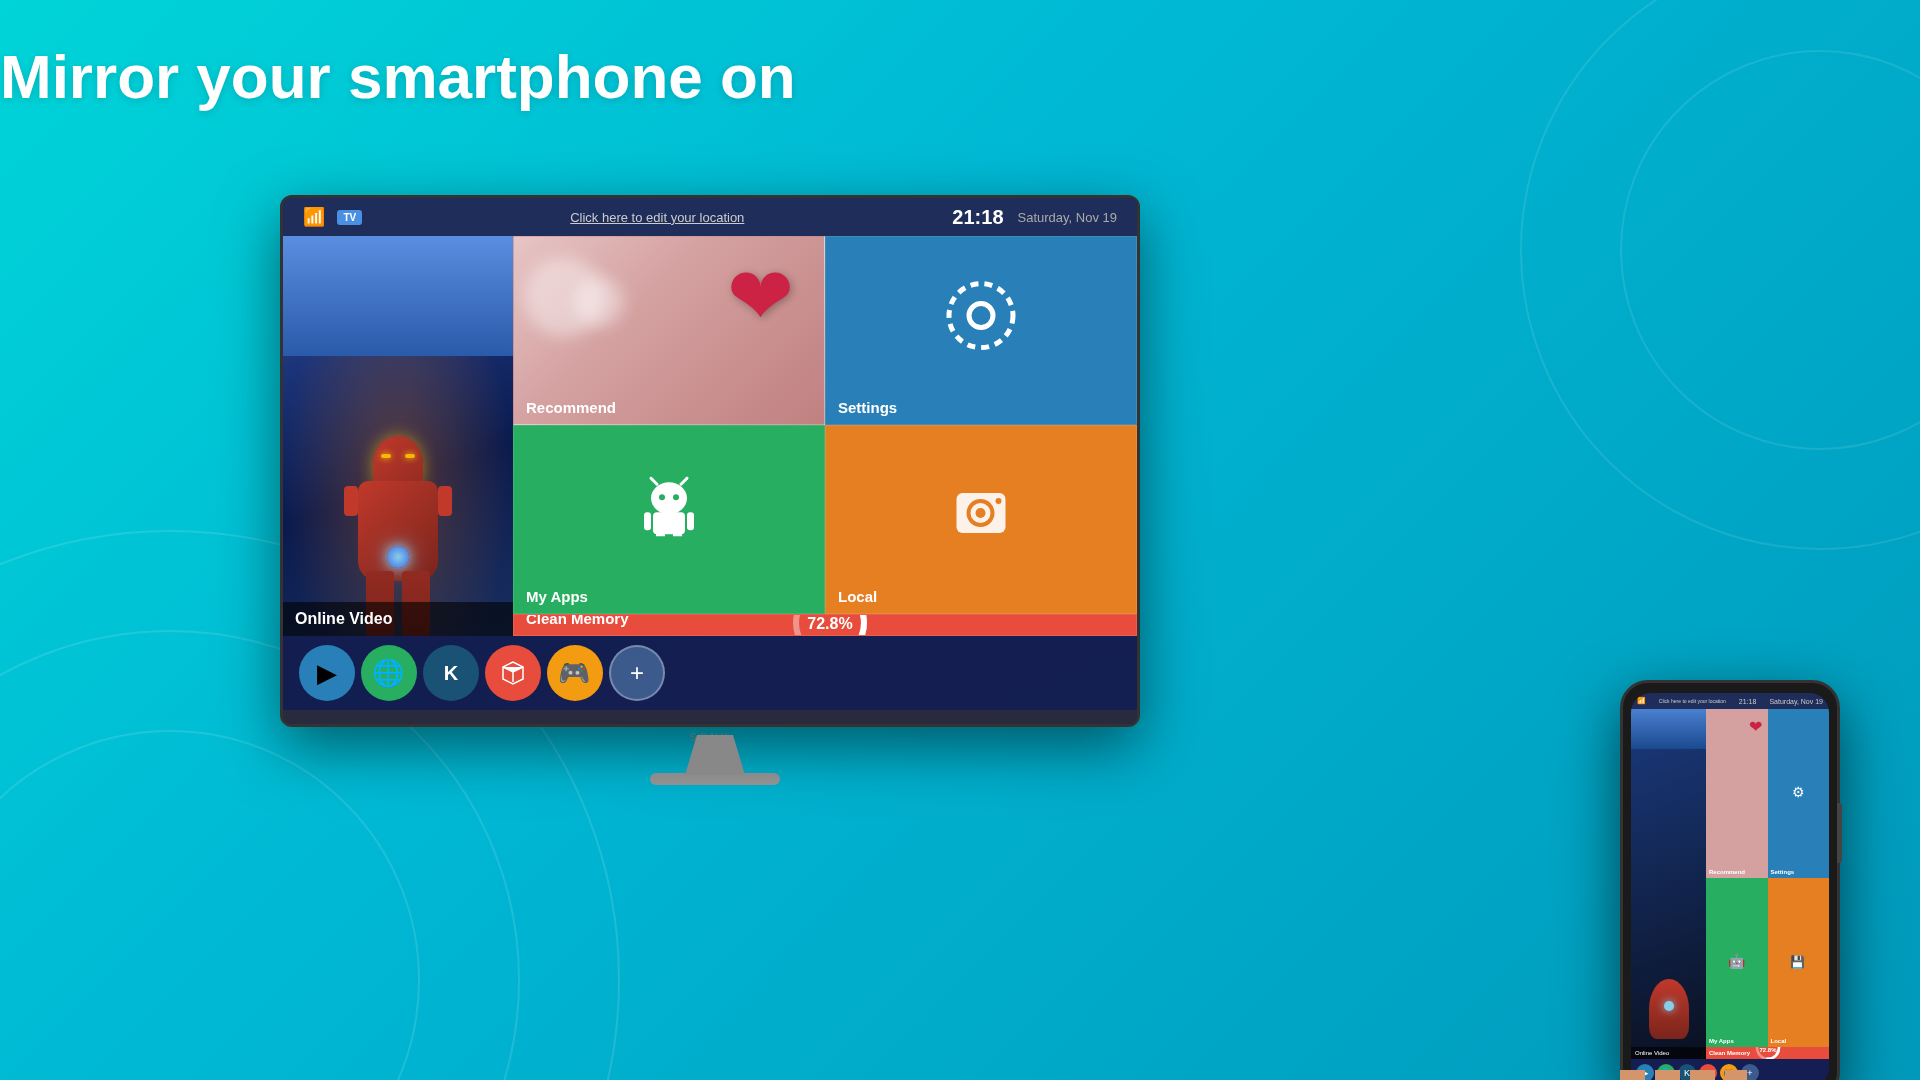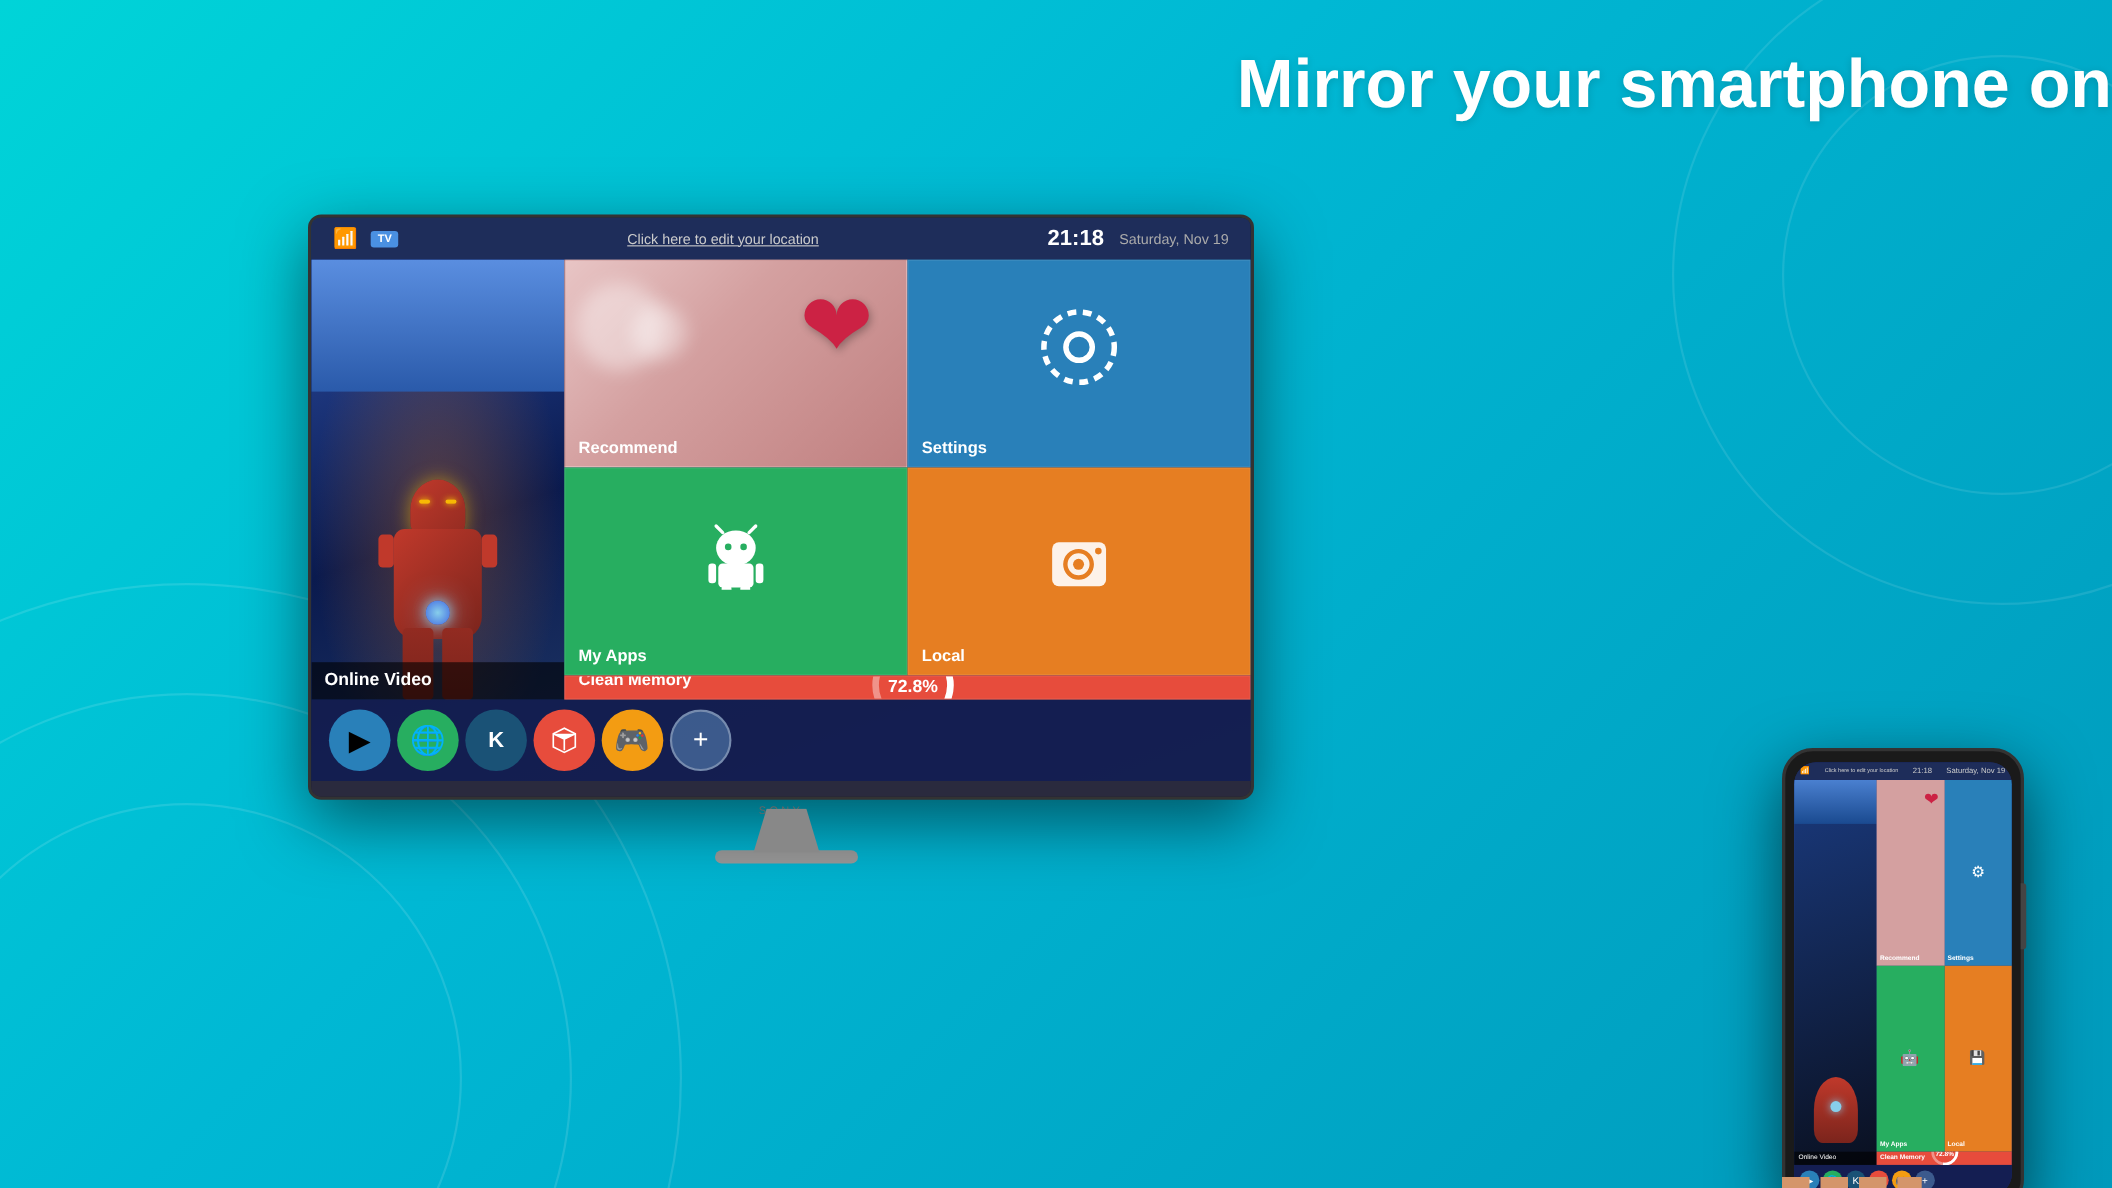--- a/index.html
+++ b/index.html
@@ -7,21 +7,21 @@
       width: 1920px;
       height: 1080px;
       overflow: hidden;
       background: linear-gradient(135deg, #00d4d8 0%, #00b8d4 40%, #0099bb 100%);
       font-family: 'Arial', sans-serif;
       position: relative;
     }
 
     
     .headline {
-      text-align: right;
+      text-align: left;
       color: white;
       font-size: 62px;
       font-weight: 900;
       line-height: 1.2;
       padding-top: 40px;
       text-shadow: 0 2px 8px rgba(0,0,0,0.15);
       position: relative;
       z-index: 10;
     }
 

